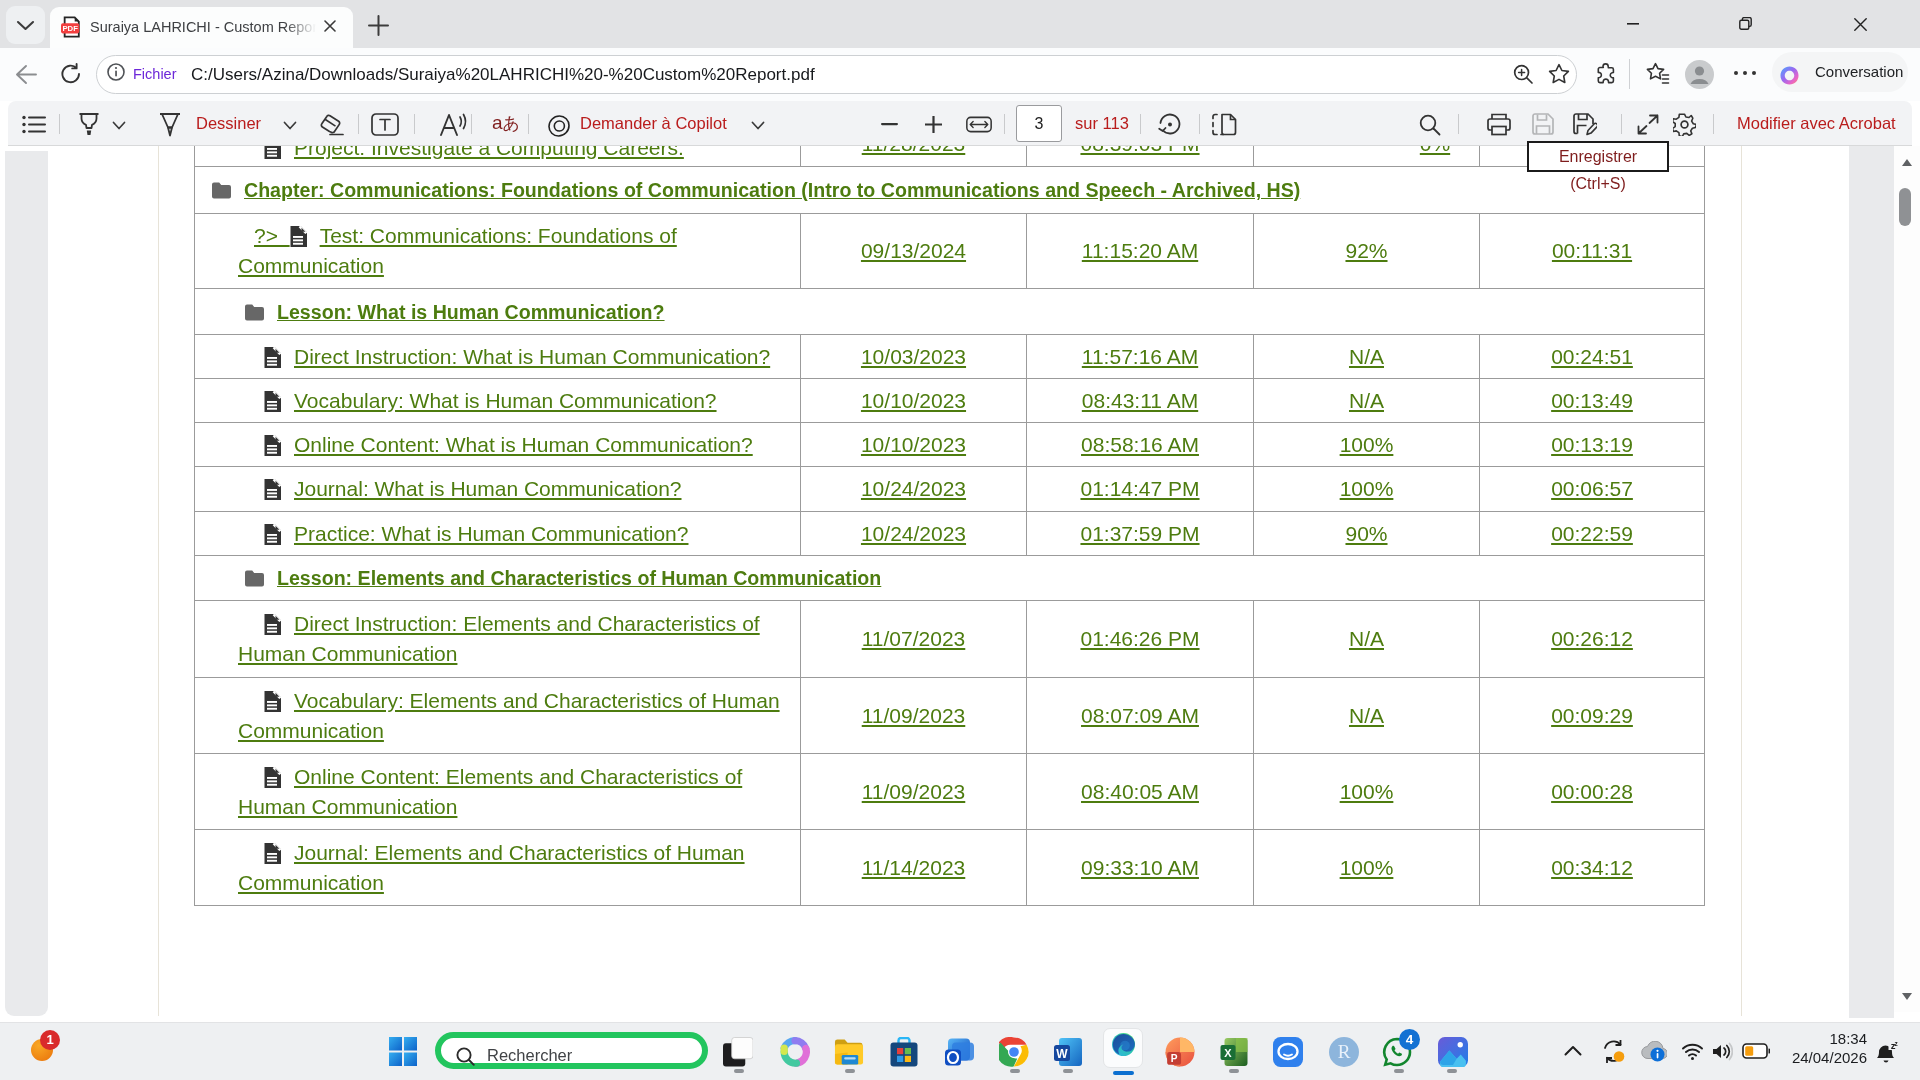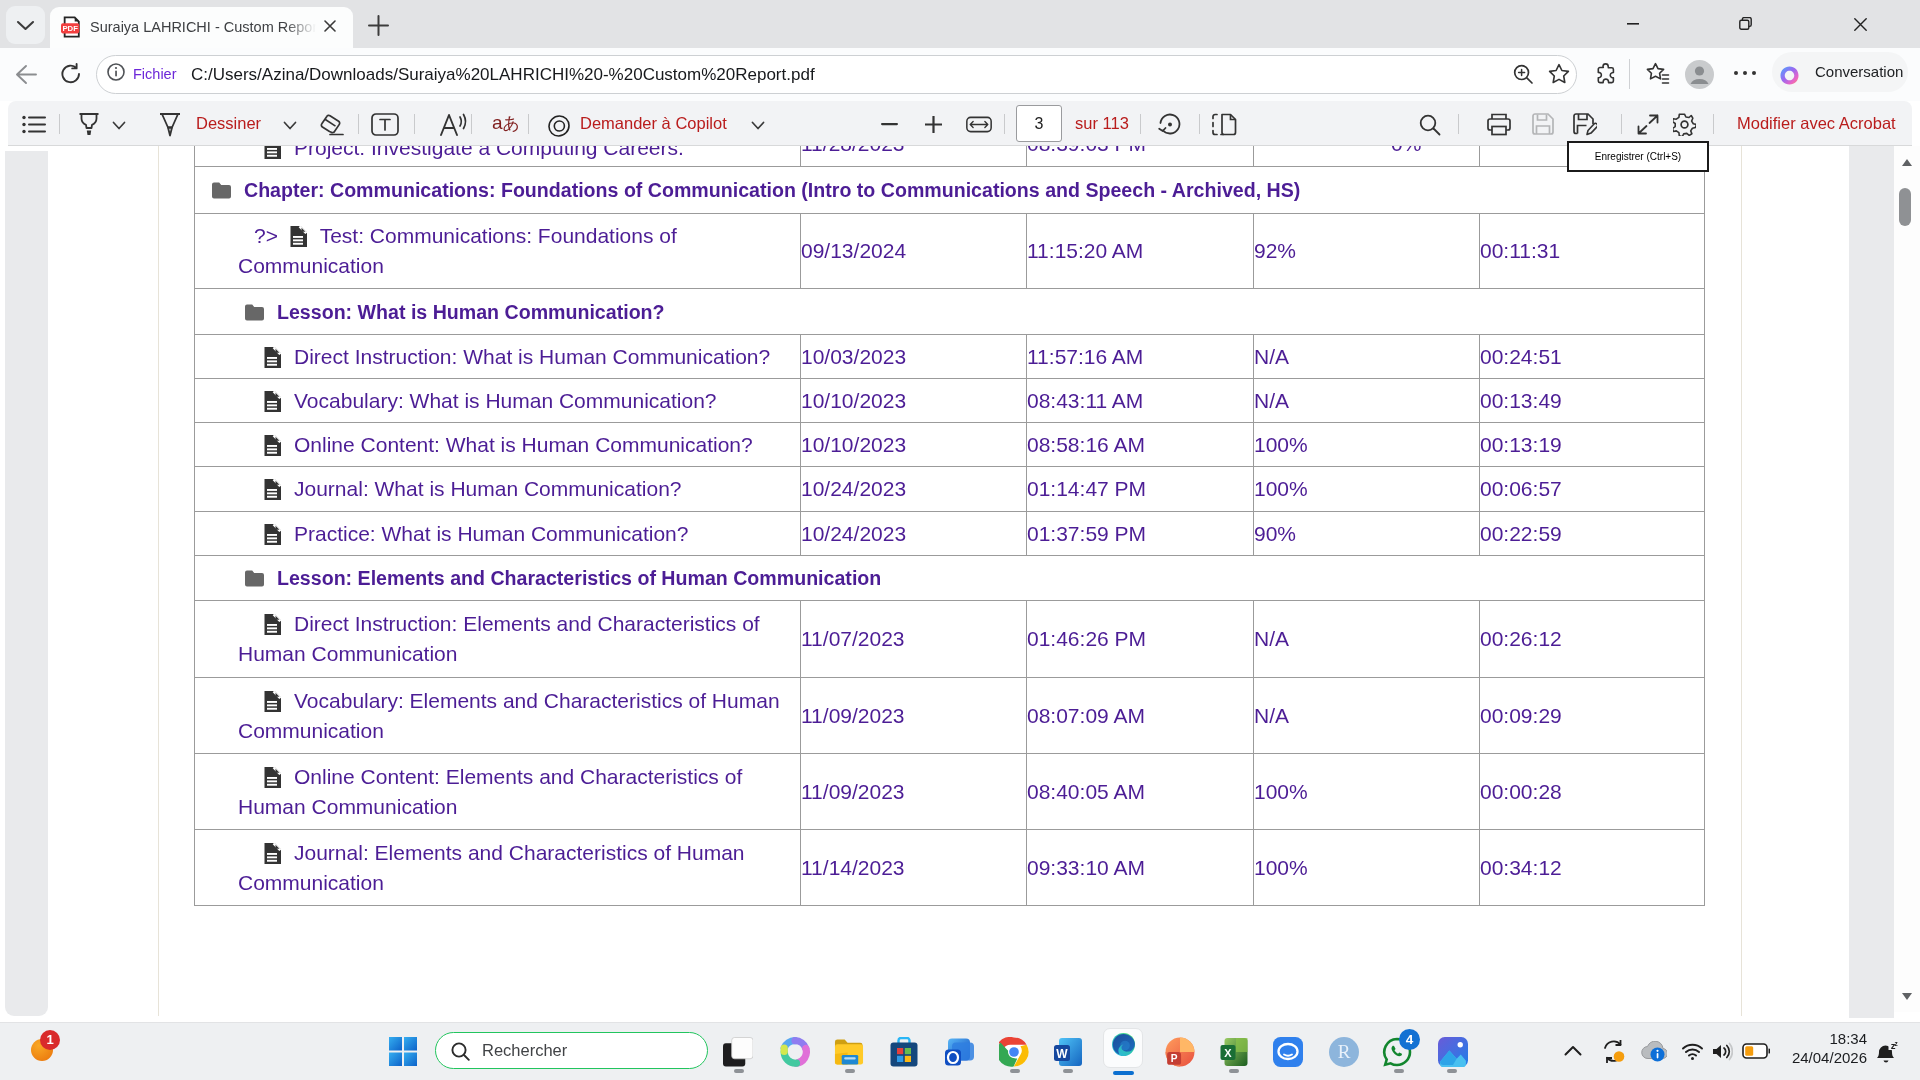--- a/index.html
+++ b/index.html
@@ -47,47 +47,47 @@
     background:#e9eaec; border-radius:0 0 9px 9px; }
   .pageedge { position:absolute; top:0; width:1px; height:870px; background:#e7e3d8; }
   #gutter { position:absolute; left:1849px; top:0; width:45px; height:872px; background:#e9eaec; }
   #vscroll { position:absolute; left:1894px; top:0; width:26px; height:866px; background:#fdfdfd; }
   #vthumb { position:absolute; left:5px; top:42px; width:12px; height:38px;
     background:#8f9194; border-radius:6px; }
   .varrow { position:absolute; left:7px; }
 
   
   #doctable { position:absolute; left:194px; top:-25px; border-collapse:collapse;
-    table-layout:fixed; width:1510px; font-size:21px; color:#4c1d95; }
+    table-layout:fixed; width:1510px; font-size:21px; color:#4d7c0f;text-decoration:underline; }
   #doctable td { border:1px solid #9b9b9b; vertical-align:middle;
     line-height:30px; padding:0; overflow:hidden; }
-  #doctable td.c { }
+  #doctable td.c { text-align:center; }
   td.name > div { padding-left:43px; text-indent:26px; padding-right:6px; }
   td.name.lesson > div { text-indent:7px; font-weight:bold; font-size:19.6px; }
   td.name.chapter > div { padding-left:17px; text-indent:0; font-weight:bold; font-size:19.6px; }
   td.name.test > div { text-indent:16px; }
   .fold { display:inline-block; width:19px; height:17px; vertical-align:-2px;
     margin-right:13px; text-indent:0; }
   .doc { display:inline-block; width:17px; height:21px; vertical-align:-4px;
     margin-right:13px; text-indent:0; }
   .fold svg, .doc svg { display:block; }
 
   
-  #tooltip { position:absolute; left:1567px; top:141px; width:142px; height:31px;
-    background:#fff; border:2px solid #1b1b1b; font-size:10px; color:#000000;
+  #tooltip { position:absolute; left:1527px; top:141px; width:142px; height:31px;
+    background:#fff; border:2px solid #1b1b1b; font-size:16px; color:#7f1d1d;
     line-height:27px; text-align:center; z-index:50; }
 
   
   #taskbar { position:absolute; left:0; top:1022px; width:1920px; height:58px;
     background:#eef0f2; border-top:1px solid #e2e3e5; }
   .tbi { position:absolute; top:14px; width:30px; height:30px; }
   .rundash { position:absolute; top:46px; width:10px; height:4px; border-radius:2px;
     background:#8e9297; }
   #searchpill { position:absolute; left:435px; top:9px; width:273px; height:37px;
-    background:#fff; border:1px solid #22c55e; border-radius:19px;text-decoration:underline; }
+    background:#fff; border:6px solid #22c55e; border-radius:19px;text-decoration:underline; }
   #traytime { position:absolute; left:1789px; top:6px; width:78px; height:40px;
     font-size:15px; color:#1b1d20; text-align:right; line-height:19px; }
 </style>
 </head>
 <body>
 <div id="stage">
 
   <div id="titlebar">
     <div id="tabsearch">
       <svg width="39" height="38" viewBox="0 0 39 38">

